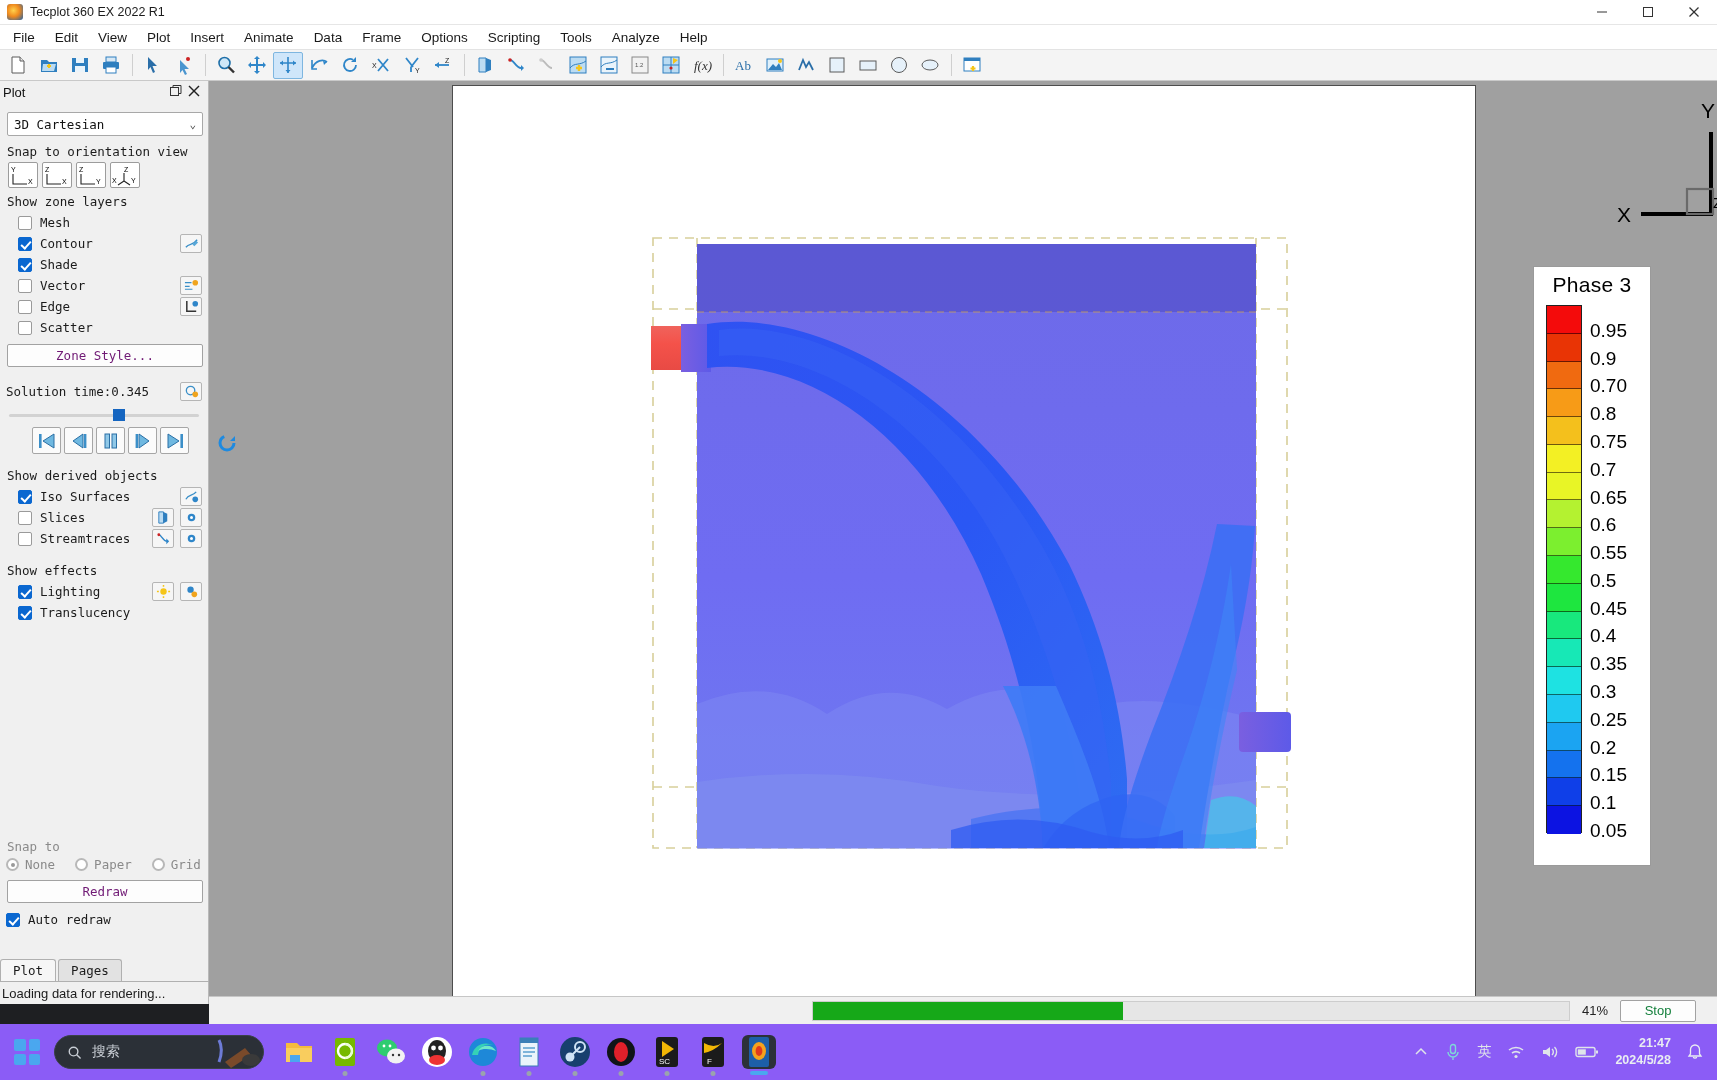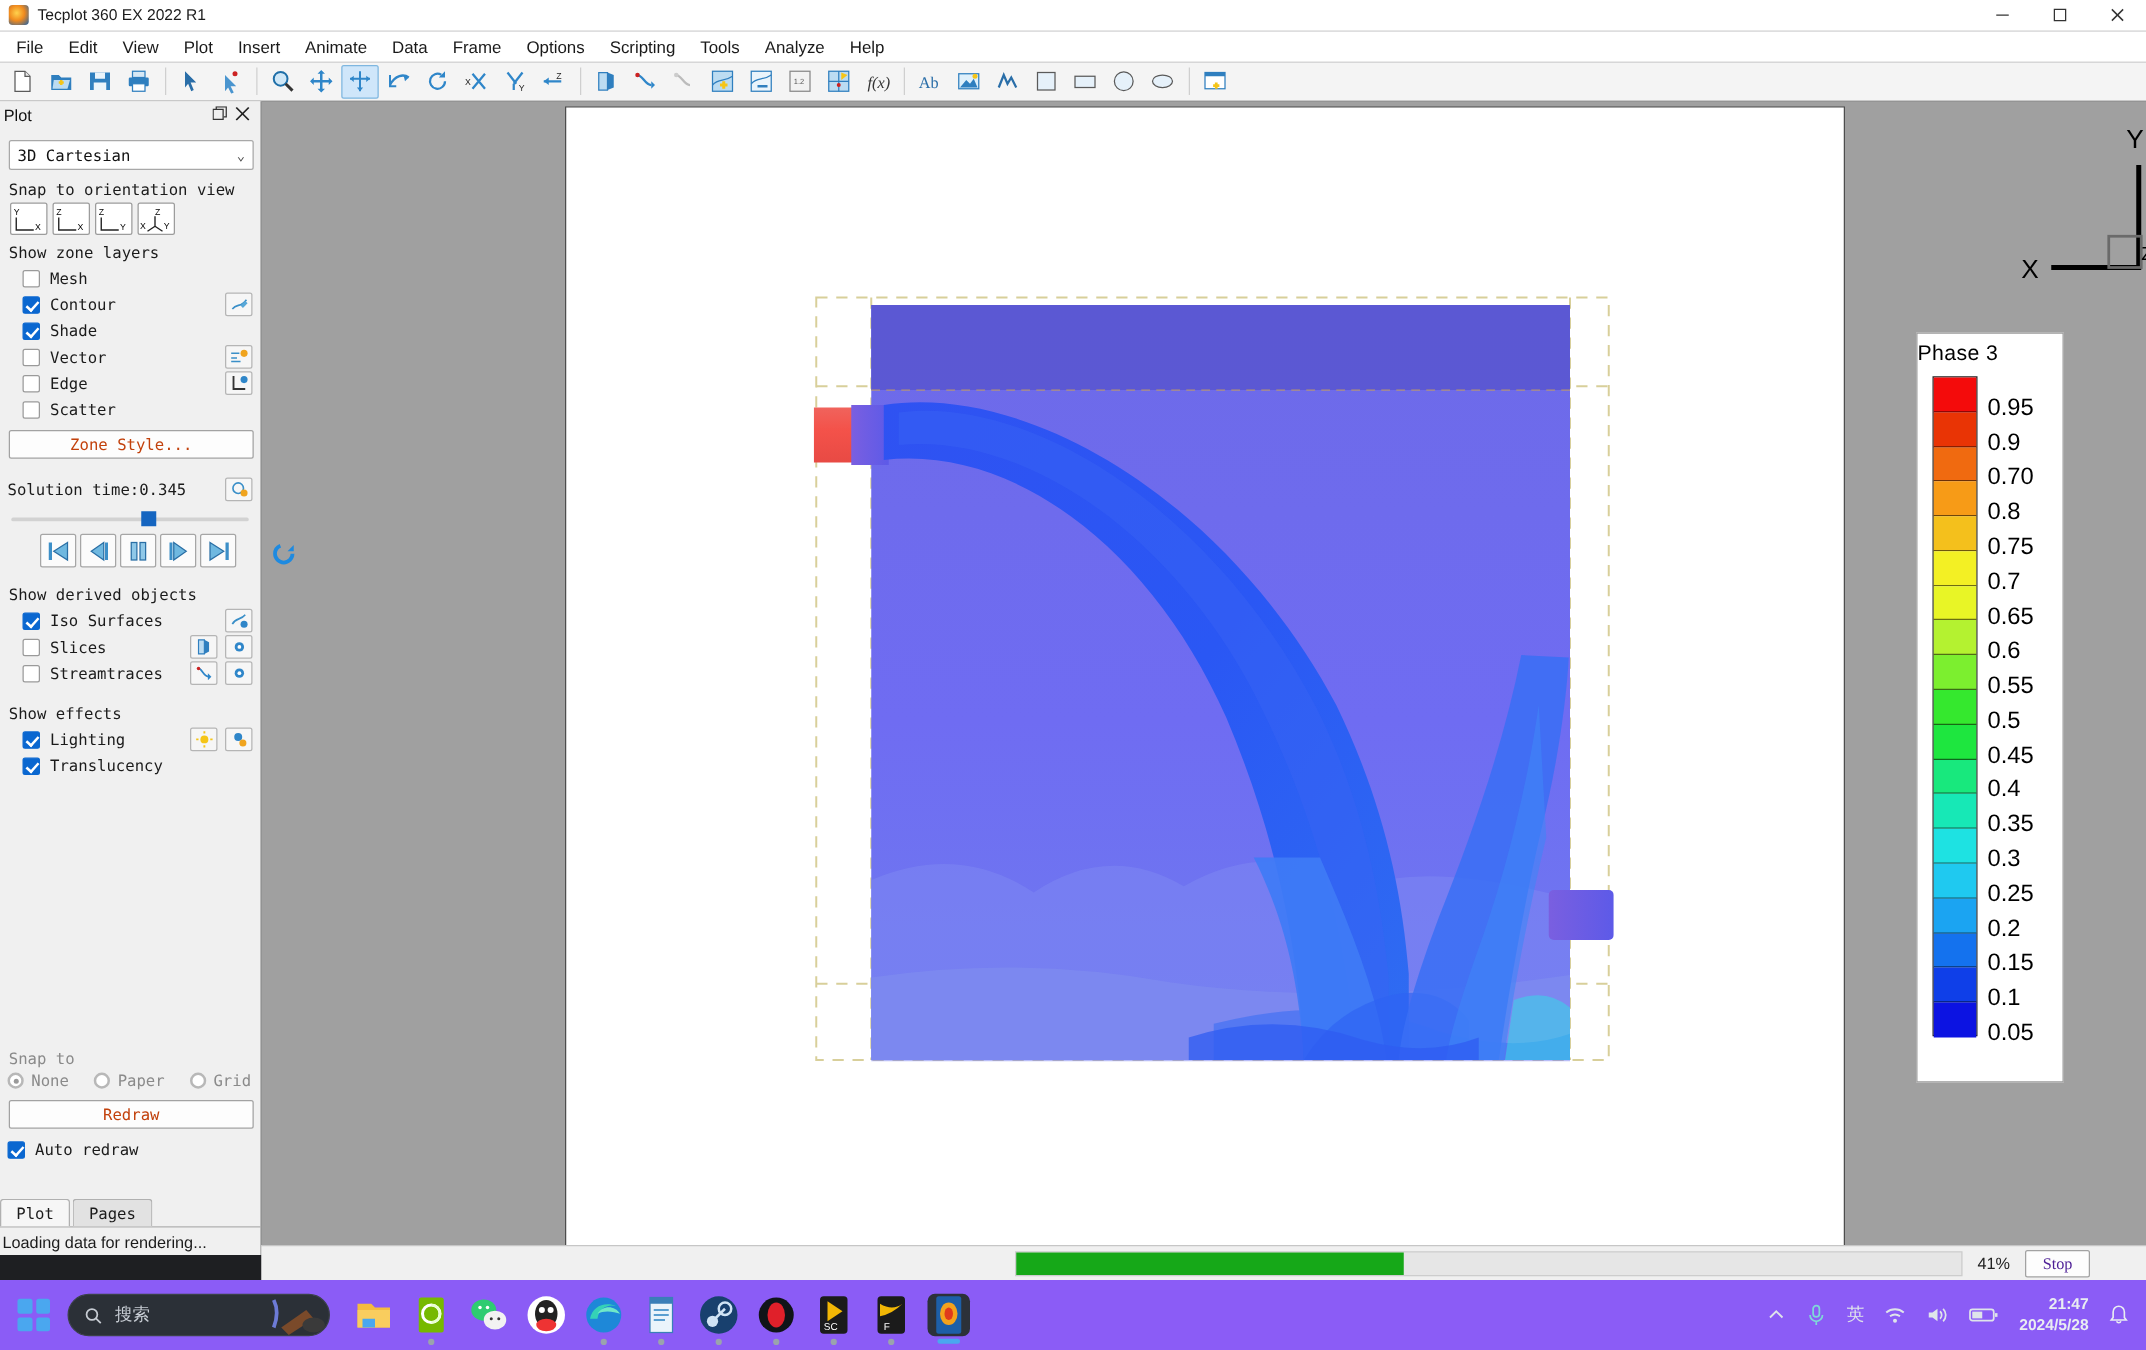--- a/index.html
+++ b/index.html
@@ -118,21 +118,21 @@
     width: 22px; height: 19px; background: #f6f6f6;
     border: 1px solid #b5b5b5; border-radius: 2px;
     display: flex; align-items: center; justify-content: center;
   }
   .side-btn.two { right: 28px; }
 
   .wide-btn {
     width: 196px; height: 23px; margin: 6px 0 0 1px;
     background: #fdfdfd; border: 1px solid #a2a2a2; border-radius: 2px;
     display:flex; align-items:center; justify-content:center;
-    font-family: "DejaVu Sans Mono", monospace; font-size: 12.5px; color:#c2410c;
+    font-family: "DejaVu Sans Mono", monospace; font-size: 12.5px; color:#701a75;
   }
 
   .sol-row { display:flex; align-items:center; margin-top: 14px; position:relative; height: 20px;}
   .sol-text { font-family:"DejaVu Sans Mono", monospace; font-size:12.5px; color:#1b1b1b; }
 
   .slider { position: relative; width: 190px; height: 16px; margin: 6px 0 2px 3px; }
   .slider .track { position:absolute; left:0; top:7px; width: 190px; height: 3px; background:#d2d2d2; border-radius:2px;}
   .slider .thumb { position:absolute; left: 104px; top: 2px; width: 12px; height: 12px; background: #1565c0; }
 
   .transport { display: flex; gap: 3px; margin: 4px 0 0 26px; }
@@ -188,22 +188,22 @@
 
   
   .sim { position:absolute; left: 198px; top: 148px; width: 640px; height: 620px; }
 
   
   .legend {
     position: absolute; left: 1080px; top: 180px; width: 118px; height: 600px;
     background: #fff; border: 1px solid #9a9a9a;
   }
   .legend-title {
-    font-family: "Liberation Sans", sans-serif;
-    font-size: 17px; color: #000; margin-top: 6px; letter-spacing: .3px;
+    text-align: center; font-family: "Liberation Sans", sans-serif;
+    font-size: 21px; color: #000; margin-top: 6px; letter-spacing: .3px;
   }
   .legend-body { position: relative; margin-top: 8px; height: 530px; }
   .cbar { position:absolute; left: 12px; top: 0; width: 36px; height: 528px; border:1px solid #222;}
   .cband { width:100%; border-bottom: 1px solid rgba(0,0,0,.55); }
   .cband:last-child { border-bottom: none; }
   .clabels { position: absolute; left: 56px; top: 0; width: 58px; height: 528px; }
   .clabel {
     position: absolute; left: 0; font-size: 19px; color: #000;
     font-family: "Liberation Sans", sans-serif; white-space: nowrap;
   }
@@ -214,23 +214,23 @@
     background: #f0f0f0; display:flex; align-items:center;
     border-top: 1px solid #c6c6c6;
   }
   .progress {
     position: relative; margin-left: 603px; width: 758px; height: 20px;
     background: #e6e6e6; border: 1px solid #cdcdcd;
   }
   .progress .fill { position:absolute; left:0; top:0; height:100%; background:#16a818; }
   .pct { margin-left: 12px; font-size: 13px; color:#222; }
   .stopbtn {
-    margin-left: 12px; margin-right: 10px; width: 52px; height: 22px;
+    margin-left: 12px; margin-right: 10px; width: 76px; height: 22px;
     background:#fdfdfd; border: 1px solid #a2a2a2; border-radius:2px;
-    display:flex; align-items:center; justify-content:center; font-size: 13px; color:#4c1d95;font-family:Liberation Serif, serif;
+    display:flex; align-items:center; justify-content:center; font-size: 13px; color:#15803d;
   }
 
   
   .taskbar {
     position: absolute; left: 0; bottom: 0; width: 1717px; height: 56px;
     background: #8b5cf6; display: flex; align-items: center;
   }
   .start {
     width: 26px; height: 26px; margin-left: 14px; flex:none;
     display:grid; grid-template-columns: 1fr 1fr; grid-template-rows: 1fr 1fr; gap: 3px;

